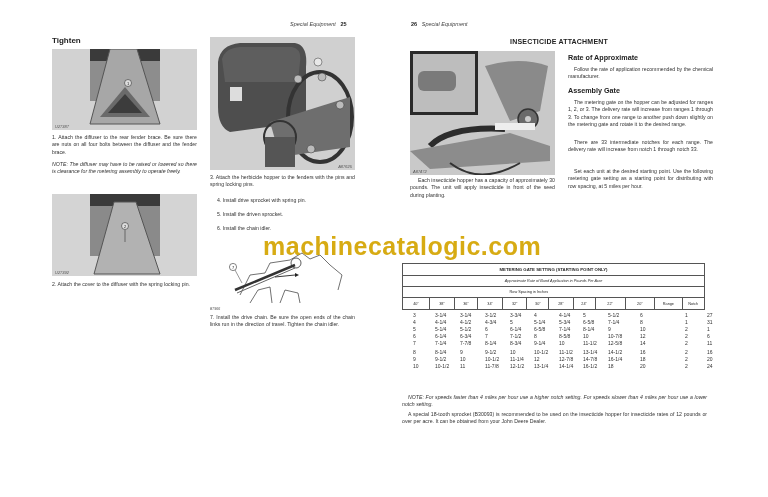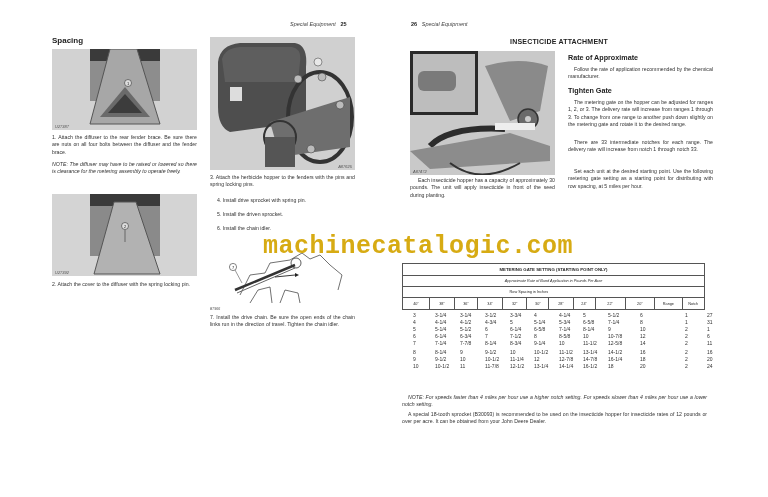--- a/index.html
+++ b/index.html
@@ -26,21 +26,21 @@
   .rows .c { position: absolute; top: 0; white-space: nowrap; }
 </style>
 </head>
 <body>
 
 <div class="abs hdr" style="left:290px;top:21px;">
   <span>Special Equipment</span>
   &nbsp;&nbsp;<b>25</b>
 </div>
 
-<div class="abs h-assembly" style="left:52px;top:36px;">Spacing</div>
+<div class="abs h-assembly" style="left:52px;top:36px;">Tighten</div>
 
 <div class="abs photo" style="left:52px;top:49px;width:145px;height:81px;">
   <svg width="145" height="81" viewBox="0 0 145 81">
     <rect width="145" height="81" fill="#d2d2d2"></rect>
     <rect x="38" y="0" width="70" height="12" fill="#3a3a3a"></rect>
     <rect x="38" y="12" width="70" height="40" fill="#8d8d8d"></rect>
     <polygon points="58,0 85,0 108,75 38,75" fill="#a7a7a7" stroke="#555" stroke-width="1"></polygon>
     <polygon points="48,68 73,38 98,68" fill="#6a6a6a"></polygon>
     <polygon points="56,64 73,45 90,64" fill="#3c3c3c"></polygon>
     <circle cx="76" cy="34" r="3.5" fill="#ddd" stroke="#333" stroke-width="0.6"></circle>
@@ -131,21 +131,21 @@
     <rect x="85" y="72" width="40" height="7" fill="#eee"></rect>
   </svg>
   <span class="code">A87472</span>
 </div>
 
 <div class="abs p" style="left:410px;top:177px;width:145px;text-indent:8px;">Each insecticide hopper has a capacity of approximately 30 pounds. The unit will apply insecticide in front of the seed during planting.</div>
 
 <div class="abs h-sub" style="left:568px;top:53px;">Rate of Approximate</div>
 <div class="abs p" style="left:568px;top:66px;width:145px;text-indent:6px;">Follow the rate of application recommended by the chemical manufacturer.</div>
 
-<div class="abs h-sub" style="left:568px;top:86px;">Tighten Gate</div>
+<div class="abs h-sub" style="left:568px;top:86px;">Assembly Gate</div>
 <div class="abs p" style="left:568px;top:99px;width:145px;text-indent:6px;">The metering gate on the hopper can be adjusted for ranges 1, 2, or 3. The delivery rate will increase from ranges 1 through 3. To change from one range to another push down slightly on the metering gate and rotate it to the desired range.</div>
 <div class="abs p" style="left:568px;top:139px;width:145px;text-indent:6px;">There are 33 intermediate notches for each range. The delivery rate will increase from notch 1 through notch 33.</div>
 <div class="abs p" style="left:568px;top:168px;width:145px;text-indent:6px;">Set each unit at the desired starting point. Use the following metering gate setting as a starting point for distributing with row spacing, at 5 miles per hour.</div>
 
 <div class="abs" style="left:402px;top:263px;">
   <table class="meter" style="width:303px;">
     <tbody>
         <tr>
           <td class="title" colspan="12">METERING GATE SETTING (STARTING POINT ONLY)</td>
         </tr>
@@ -285,13 +285,13 @@
       <span class="c" style="left: 206px;">18</span>
       <span class="c" style="left: 238px;">20</span>
       <span class="c" style="left: 283px;">2</span>
       <span class="c" style="left: 305px;">24</span>
     </div>
   </div>
 
 <div class="abs p note" style="left:402px;top:394px;width:305px;text-indent:6px;">NOTE: For speeds faster than 4 miles per hour use a higher notch setting. For speeds slower than 4 miles per hour use a lower notch setting.</div>
 <div class="abs p" style="left:402px;top:411px;width:305px;text-indent:6px;">A special 18-tooth sprocket (B30093) is recommended to be used on the insecticide hopper for insecticide rates of 12 pounds or over per acre. It can be obtained from your John Deere Dealer.</div>
 
-<div class="abs watermark" style="left:263px;top:232px;font-family:Liberation Mono, monospace;">machinecatalogic.com</div>
+<div class="abs watermark" style="left:263px;top:232px;">machinecatalogic.com</div>
 
 </body></html>

